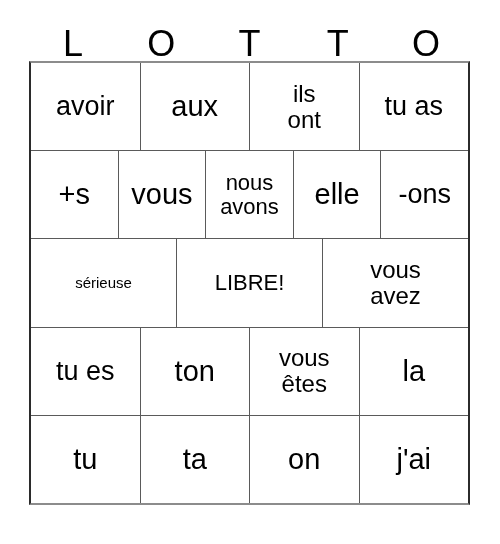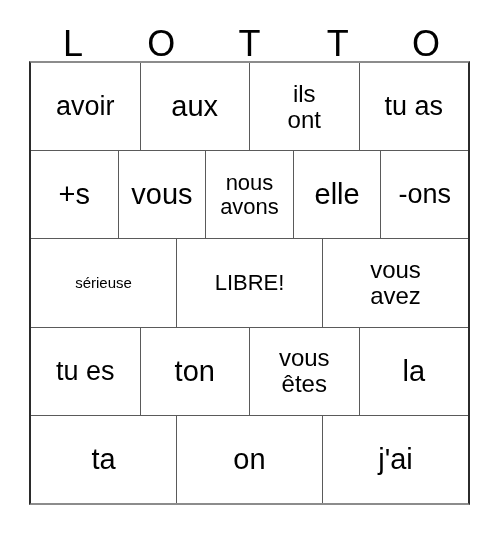--- a/index.html
+++ b/index.html
@@ -174,20 +174,23 @@
           <span class="cell-text">vous
 êtes</span>
         </div>
       <div class="grid-cell size-xl">
           <span class="cell-text">la</span>
         </div>
     </div>
 
     <div class="grid-row">
       <div class="grid-cell size-xl">
+          <span class="cell-text">tu</span>
+        </div>
+      <div class="grid-cell size-xl">
           <span class="cell-text">ta</span>
         </div>
       <div class="grid-cell size-xl">
           <span class="cell-text">on</span>
         </div>
       <div class="grid-cell size-xl">
           <span class="cell-text">j'ai</span>
         </div>
     </div>
 

